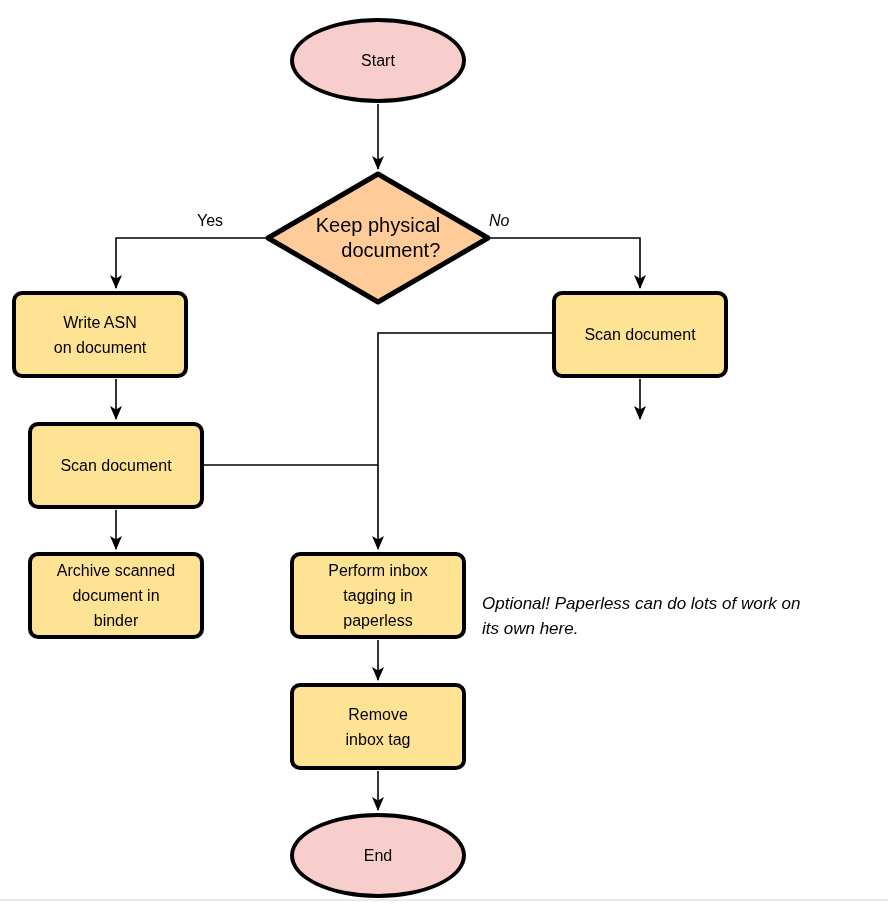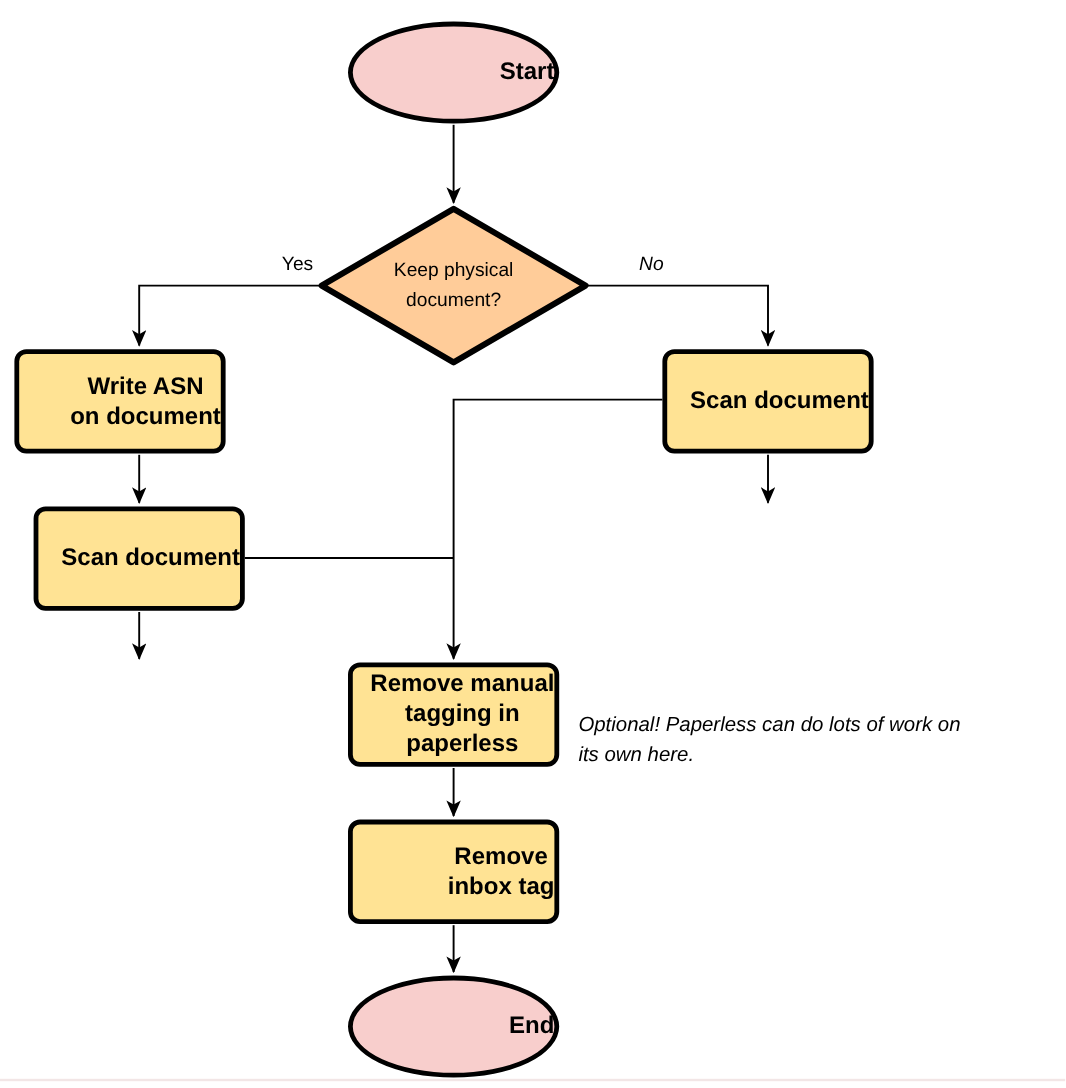--- a/index.html
+++ b/index.html
@@ -31,27 +31,26 @@
     fill: var(--decision_fill, #FFCC99);
     stroke: var(--stroke, #000000);
     stroke-width: 5;
     stroke-linejoin: round;
   }
   .node {
     position: absolute;
     z-index: 2;
     display: flex;
     align-items: center;
-    justify-content: flex-end;
+    justify-content: center;
     text-align: center;
     box-sizing: border-box;
-    font-size: 20px;
+    font-size: 16px;
     line-height: 25px;
     white-space: pre-line;
-    font-weight: bold;
   }
   .terminal {
     width: 176px;
     height: 85px;
     background: var(--terminal_fill, #F8CECC);
     border: 4px solid var(--stroke, #000000);
     border-radius: 50%;
   }
   .process {
     width: 176px;
@@ -63,30 +62,30 @@
   .diamond-label {
     position: absolute;
     left: 266px;
     top: 172px;
     width: 224px;
     height: 132px;
     z-index: 2;
     display: flex;
     align-items: center;
     justify-content: center;
-    text-align: center;
-    font-size: 16px;
+    text-align: right;
+    font-size: 20px;
     line-height: 25px;
     white-space: pre-line;
   }
   .edge-label {
     position: absolute;
     z-index: 3;
     width: 64px;
-    text-align: right;
+    text-align: left;
     font-size: 16px;
     line-height: 18px;
   }
   .note {
     position: absolute;
     left: 482px;
     top: 591px;
     width: 420px;
     z-index: 2;
     font-size: 17px;
@@ -151,23 +150,28 @@
 
   <div class="node process" style="left:552px; top:291px;">
     <span>Scan document</span>
   </div>
 
   <div class="node process" style="left:28px; top:422px;">
     <span>Scan document</span>
   </div>
 
 
+  <div class="node process" style="left:28px; top:552px;">
+    <span>Archive scanned
+document in
+binder</span>
+  </div>
 
   <div class="node process" style="left:290px; top:552px;">
-    <span>Remove manual
+    <span>Perform inbox
 tagging in
 paperless</span>
   </div>
 
   <div class="note">Optional! Paperless can do lots of work on
 its own here.</div>
 
   <div class="node terminal" style="left:290px; top:813px;">
     <span>End</span>
   </div>

